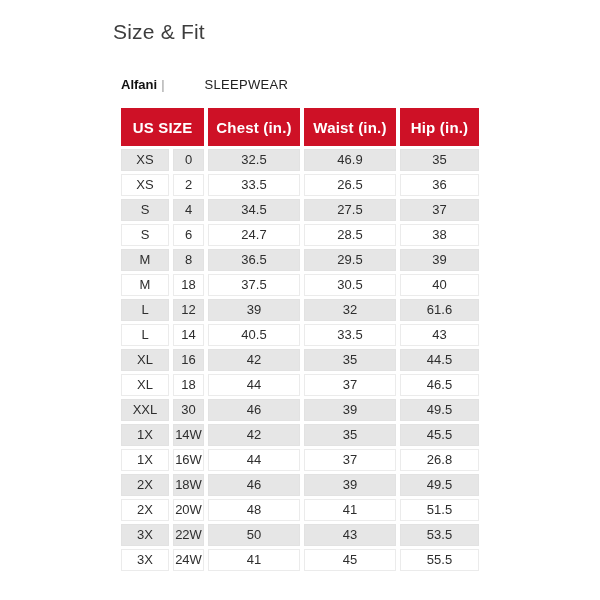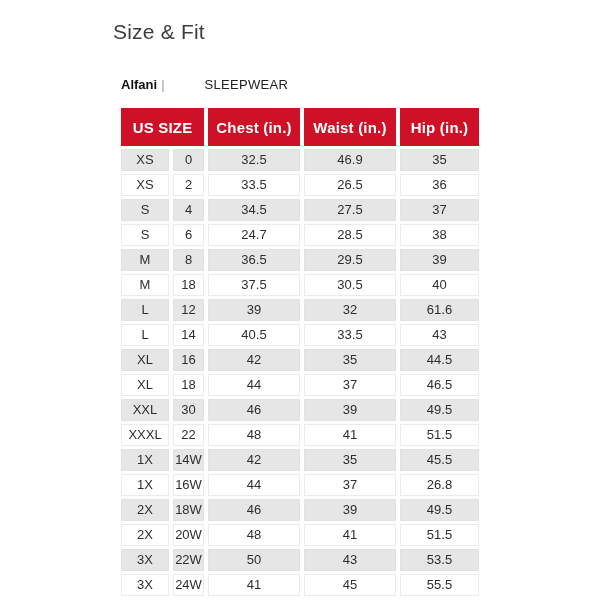--- a/index.html
+++ b/index.html
@@ -170,27 +170,20 @@
           <td>37</td>
           <td>46.5</td>
         </tr>
         <tr class="shade">
           <td>XXL</td>
           <td>30</td>
           <td>46</td>
           <td>39</td>
           <td>49.5</td>
         </tr>
-        <tr class="plain">
-          <td>XXXL</td>
-          <td>22</td>
-          <td>48</td>
-          <td>41</td>
-          <td>51.5</td>
-        </tr>
         <tr class="shade">
           <td>1X</td>
           <td>14W</td>
           <td>42</td>
           <td>35</td>
           <td>45.5</td>
         </tr>
         <tr class="plain">
           <td>1X</td>
           <td>16W</td>

